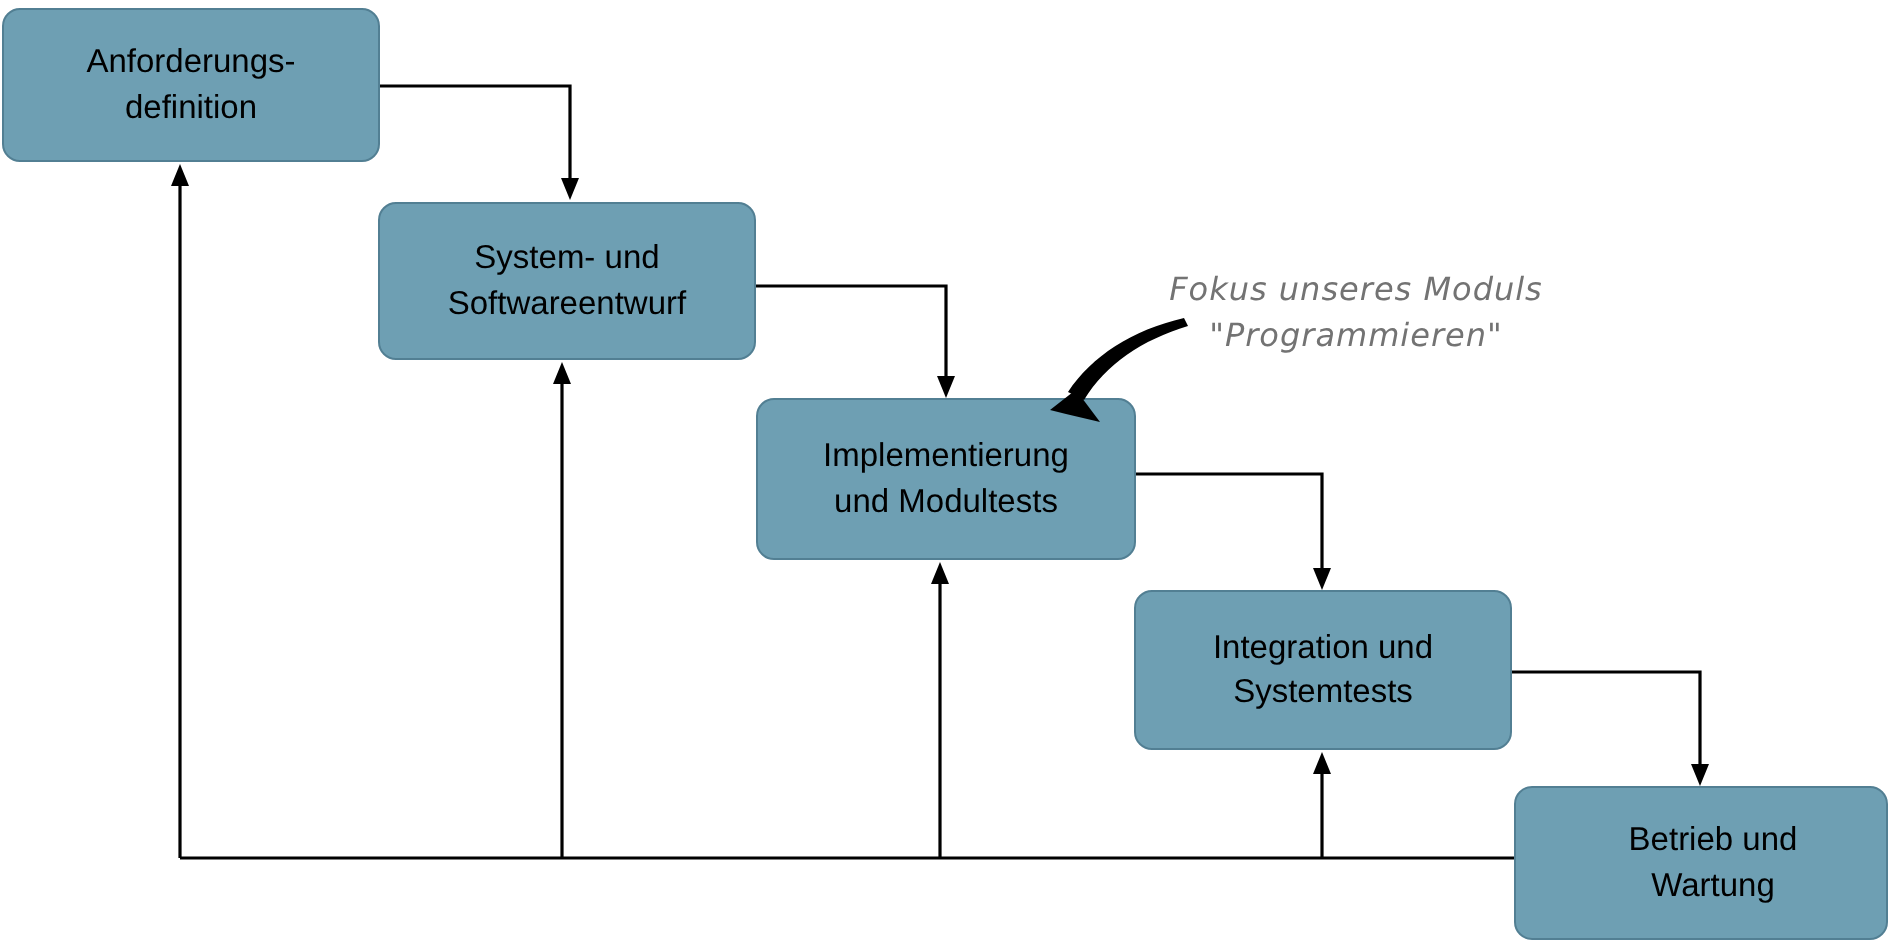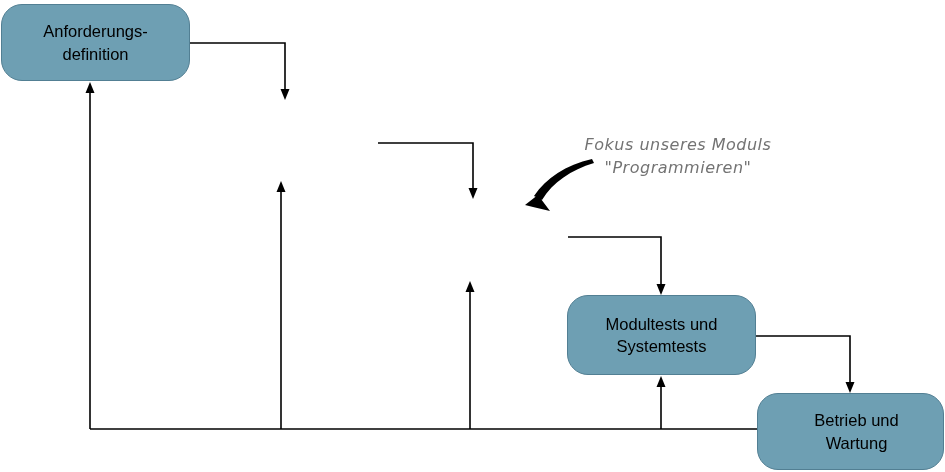--- a/index.html
+++ b/index.html
@@ -13,21 +13,21 @@
     height: 472px;
     background: #ffffff;
     font-family: "Liberation Sans", sans-serif;
     overflow: hidden;
   }
   .stage {
     position: absolute;
     box-sizing: border-box;
     background: var(--box-fill, #6e9fb3);
     border: 1.5px solid var(--box-border, #527f93);
-    border-radius: 21px;
+    border-radius: 9px;
     display: flex;
     align-items: center;
     justify-content: center;
     text-align: center;
     z-index: 1;
   }
   .stage .label {
     white-space: pre-line;
     font-size: 16.5px;
     line-height: 1.35;
@@ -74,22 +74,30 @@
 </style>
 </head>
 <body>
 
 <div class="canvas">
 
   <div class="stage stage1">
     <span class="label">Anforderungs-
 definition</span>
   </div>
+  <div class="stage stage2">
+    <span class="label">System- und
+Softwareentwurf</span>
+  </div>
+  <div class="stage stage3">
+    <span class="label">Implementierung
+und Modultests</span>
+  </div>
   <div class="stage stage4">
-    <span class="label">Modultests und
+    <span class="label">Integration und
 Systemtests</span>
   </div>
   <div class="stage stage5">
     <span class="label">Betrieb und
 Wartung</span>
   </div>
 
   <div class="annotation">
     <span>Fokus unseres Moduls</span>
     <span>"Programmieren"</span>

